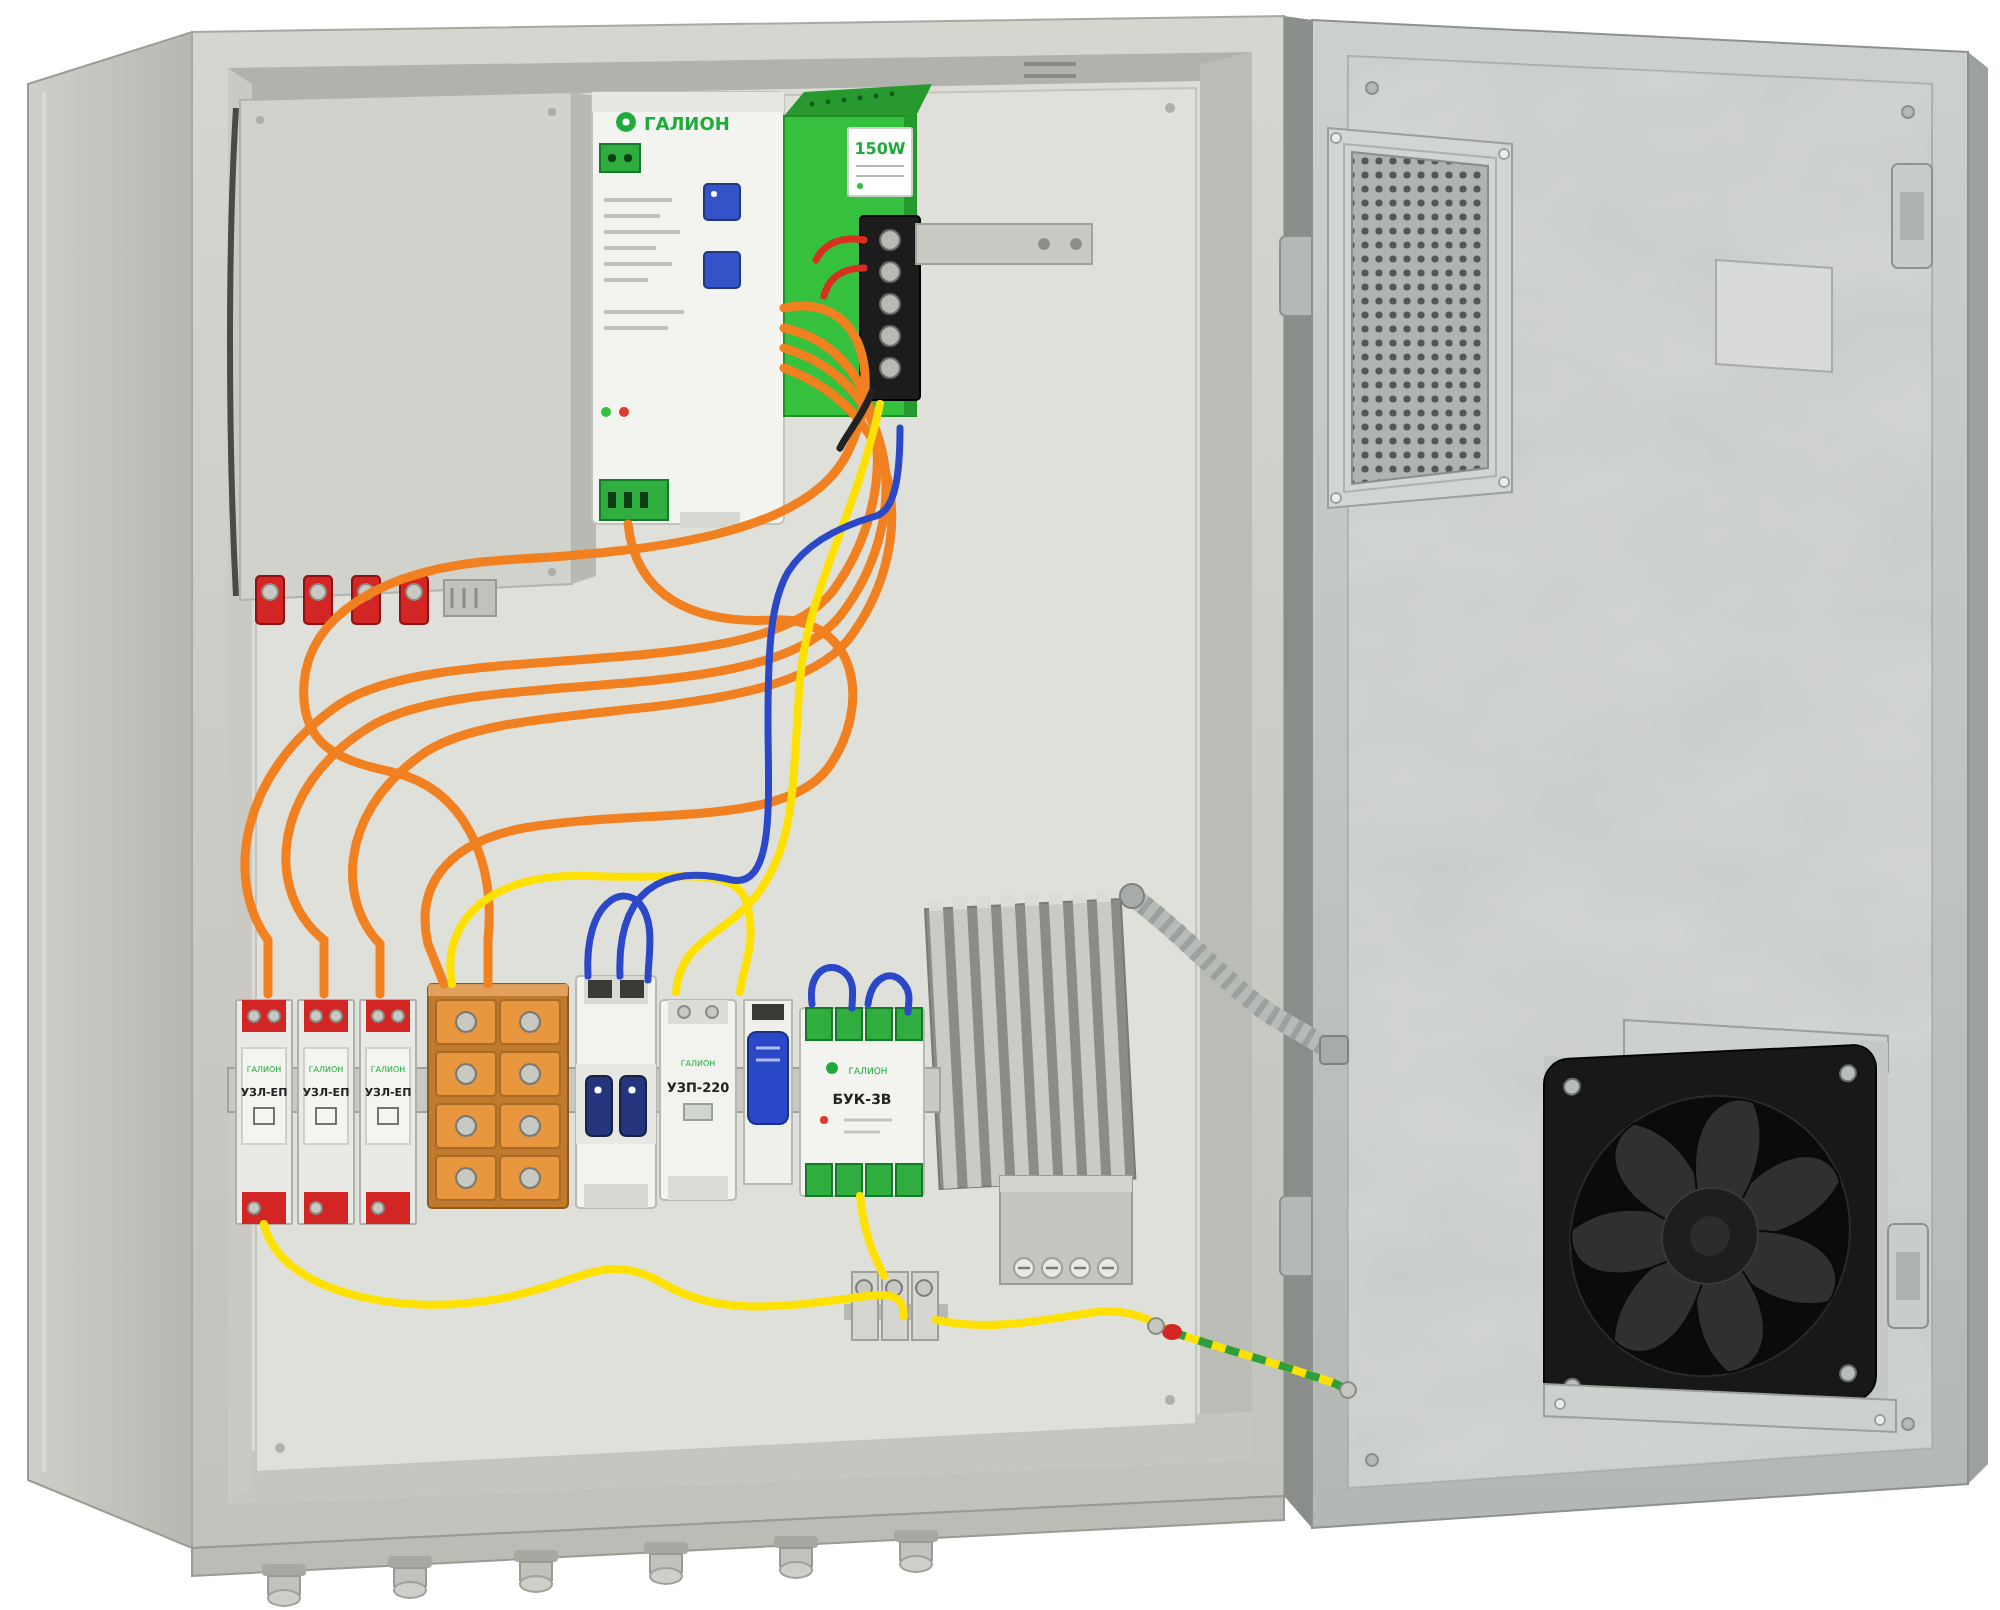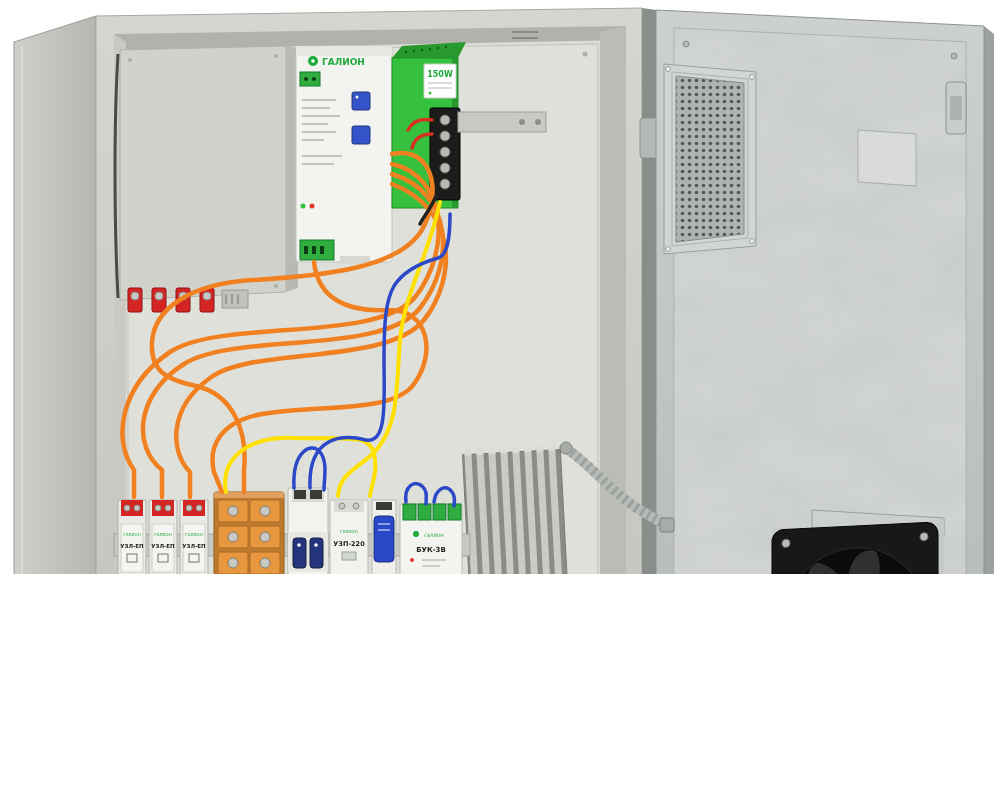--- a/index.html
+++ b/index.html
@@ -1,16 +1,16 @@
 <!DOCTYPE html>
 <html><head>
 <meta charset="utf-8">
 <style>
   html,body{margin:0;padding:0;background:#ffffff;}
-  #stage{position:relative;width:1000px;height:574px;background:#84cc16;overflow:hidden;
+  #stage{position:relative;width:1000px;height:805px;background:#84cc16;overflow:hidden;
          font-family:"DejaVu Sans", sans-serif;}
   svg{position:absolute;inset:0;display:block;}
   text{font-family:"DejaVu Sans", sans-serif;}
 </style>
 </head>
 <body>
 
 <div id="stage">
 <svg viewBox="0 0 1000 805" width="1000" height="805">
   <defs>

